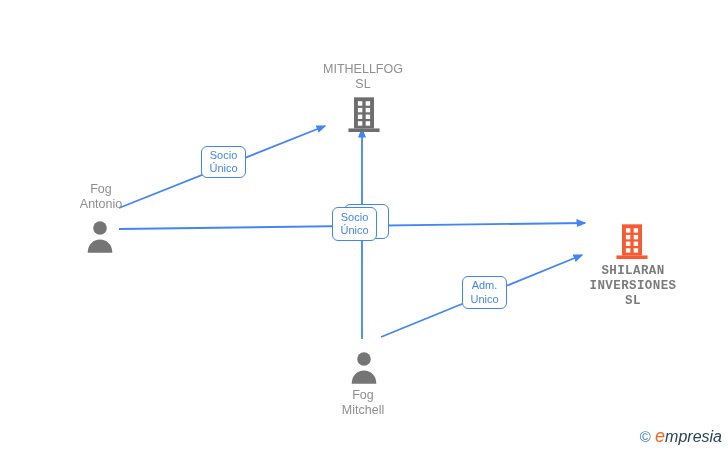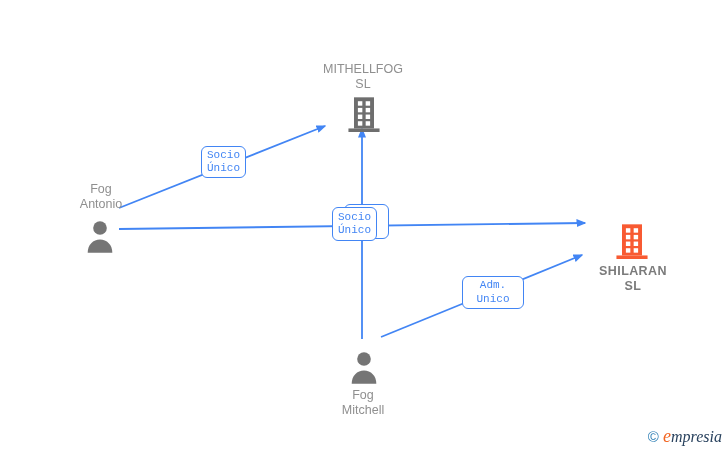--- a/index.html
+++ b/index.html
@@ -29,43 +29,42 @@
 
   .edge-label{
     position:absolute;z-index:2;
     background:#fff;
     border:1.4px solid var(--label-border);
     border-radius:6px;
     color:var(--label-text);
     font-size:11px;line-height:13.5px;
     display:flex;flex-direction:column;align-items:center;justify-content:center;
     text-align:center;
-    font-family:Liberation Mono, monospace;
   }
   .node{position:absolute;z-index:3;}
   .centerx{transform:translateX(-50%);margin-top:14px;}
   .node-label{
     color:var(--node-text);
     font-size:12.5px;line-height:15px;text-align:center;white-space:nowrap;
   }
   .node-label.bold{
-    font-weight:bold;color:var(--company-bold-text);letter-spacing:0.4px;
+    font-weight:bold;color:var(--company-bold-text);letter-spacing:0.4px;font-family:Liberation Mono, monospace;
   }
   .icon{display:block;line-height:0;}
   .icon.person{color:var(--person-icon);}
   .icon.building-gray{color:var(--building-gray);}
   .icon.building-orange{color:var(--building-orange);}
 
   .footer-logo{
     position:absolute;right:6px;bottom:3px;z-index:4;
     font-size:15px;white-space:nowrap;
   }
   .footer-logo .copy{color:var(--logo-copyright);}
   .footer-logo .brand{
-    font-family:Liberation Serif, serif;
+    font-family:Liberation Sans, sans-serif;
     font-style:italic;font-size:16px;color:var(--logo-rest);
   }
   .footer-logo .brand .lead{color:var(--logo-e);font-size:18px;}
 </style>
 </head>
 <body>
 
 <div class="canvas">
 
   <svg class="edges" width="728" height="450">
@@ -85,21 +84,21 @@
     <div>Único</div>
   </div>
 
   <div class="edge-label" style="left:344px;top:204px;width:45px;height:35px"></div>
 
   <div class="edge-label" style="left:332px;top:207px;width:45px;height:34px">
     <div>Socio</div>
     <div>Único</div>
   </div>
 
-  <div class="edge-label" style="left:462px;top:276px;width:62px;height:33px">
+  <div class="edge-label" style="left:462px;top:276px;width:45px;height:33px">
     <div>Adm.</div>
     <div>Unico</div>
   </div>
 
   <div class="node centerx" style="left:363px;top:48px">
     <div class="node-label">
       <div>MITHELLFOG</div>
       <div>SL</div>
     </div>
   </div>
@@ -151,20 +150,21 @@
             <rect x="19.5" y="18.5" width="4" height="4"></rect>
           <rect x="12.5" y="24.5" width="4" height="4"></rect>
             <rect x="19.5" y="24.5" width="4" height="4"></rect>
         </g>
       </svg>
     </span>
   </div>
   <div class="node centerx" style="left:633px;top:250px">
     <div class="node-label bold">
       <div>SHILARAN</div>
+      <div>INVERSIONES</div>
       <div>SL</div>
     </div>
   </div>
 
   <div class="node centerx" style="left:364px;top:333px">
     <span class="icon person">
       <svg viewBox="0 0 24 24" width="40" height="42" fill="currentColor">
         <circle cx="12" cy="6.6" r="4.1"></circle>
         <path d="M4.6 21.5c0-4.8 3.3-8 7.4-8s7.4 3.2 7.4 8z"></path>
       </svg>

